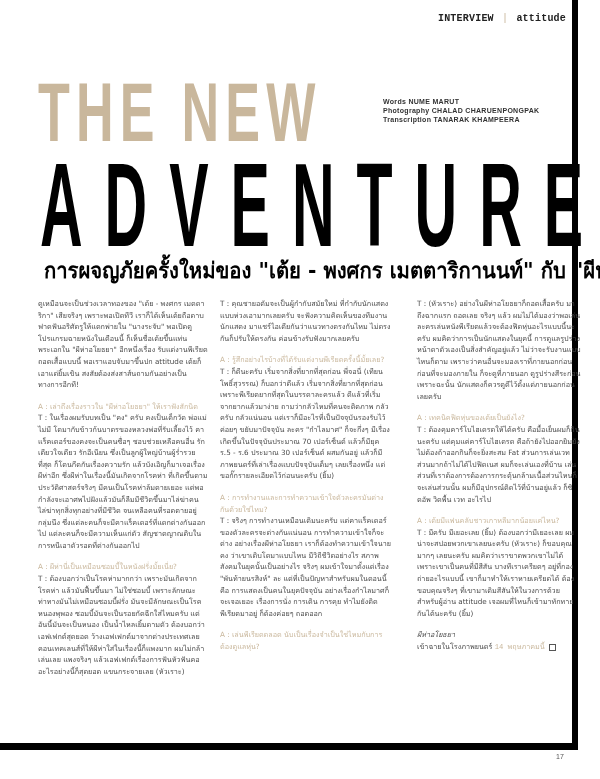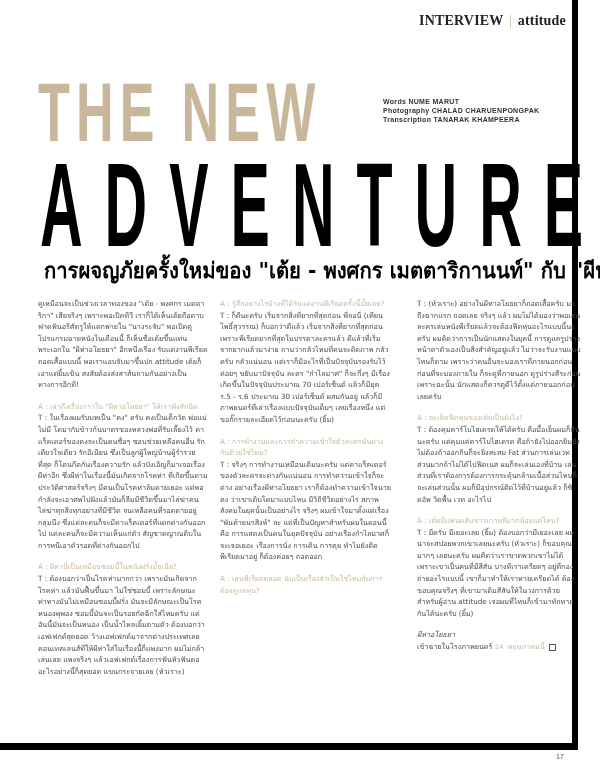--- a/index.html
+++ b/index.html
@@ -1,21 +1,21 @@
 <!DOCTYPE html>
 <html><head>
 <meta charset="utf-8">
 <style>
   html, body { margin: 0; padding: 0; background: #ffffff; }
   body { width: 600px; height: 779px; position: relative; overflow: hidden; font-family: "DejaVu Sans", sans-serif; color: #3a3a3a; }
 
   .frame-right { position: absolute; left: 572px; top: 0; width: 6px; height: 750px; background: #000; }
   .frame-bottom { position: absolute; left: 0; top: 743px; width: 578px; height: 7px; background: #000; }
 
-  .section-label { position: absolute; top: 13px; right: 34px; font-family: Liberation Serif, serif; font-size: 14px; font-weight: bold; color: #222; letter-spacing: 0.2px; padding-left: 43px; }
+  .section-label { position: absolute; top: 13px; right: 34px; font-family: Liberation Mono, monospace; font-size: 10px; font-weight: bold; color: #222; letter-spacing: 0.2px; padding-left: 43px; }
   .section-label .sep { color: #c9b79c; font-weight: normal; margin: 0 2px; }
   .section-label .sub { font-weight: bold; }
 
   .title-the-new { position: absolute; left: 38px; top: 70px; font-family: "Liberation Sans", sans-serif; font-weight: bold; font-size: 84px; line-height: 84px; color: #c9b79c; letter-spacing: 10px; transform: scaleX(0.62); transform-origin: left top; white-space: nowrap; }
 
   .credits { position: absolute; left: 383px; top: 97px; font-family: "Liberation Sans", sans-serif; font-size: 7px; line-height: 9px; color: #333; font-weight: bold; letter-spacing: 0.3px; }
   .credits div { white-space: nowrap; }
 
   .title-adventure { position: absolute; left: 40px; top: 146px; font-family: "Liberation Sans", sans-serif; font-weight: bold; font-size: 118px; line-height: 118px; color: #000; letter-spacing: 44px; transform: scaleX(0.5); transform-origin: left top; white-space: nowrap; }
 
@@ -64,38 +64,41 @@
     <span>T : ในเรื่องผมรับบทเป็น "คง" ครับ คงเป็นเด็กวัด พ่อแม่ไม่มี โตมากับข้าวก้นบาตรของหลวงพ่อที่รับเลี้ยงไว้ คาแร็คเตอร์ของคงจะเป็นคนซื่อๆ ชอบช่วยเหลือคนอื่น รักเดียวใจเดียว รักอีเนียน ซึ่งเป็นลูกผู้ใหญ่บ้านผู้ร่ำรวยที่สุด ก็โดนกีดกันเรื่องความรัก แล้วบังเอิญก็มาเจอเรื่องผีห่าอีก ซึ่งผีห่าในเรื่องนี้มันเกิดจากโรคห่า ที่เกิดขึ้นตามประวัติศาสตร์จริงๆ มีคนเป็นโรคห่าล้มตายเยอะ แต่พอกำลังจะเอาศพไปฝังแล้วมันก็ลืมมีชีวิตขึ้นมาไล่ฆ่าคน ไล่ฆ่าทุกสิ่งทุกอย่างที่มีชีวิต จนเหลือคนที่รอดตายอยู่กลุ่มนึง ซึ่งแต่ละคนก็จะมีคาแร็คเตอร์ที่แตกต่างกันออกไป แต่ละคนก็จะมีความเห็นแก่ตัว สัญชาตญาณดิบในการหนีเอาตัวรอดที่ต่างกันออกไป</span>
   </p>
   <p>
     <span class="q">A : ผีห่านี่เป็นเหมือนซอมบี้ในหนังฝรั่งมั้ยเนี่ย?</span>
     <span>T : ต้องบอกว่าเป็นโรคห่ามากกว่า เพราะมันเกิดจากโรคห่า แล้วมันฟื้นขึ้นมา ไม่ใช่ซอมบี้ เพราะลักษณะท่าทางมันไม่เหมือนซอมบี้ฝรั่ง มันจะมีลักษณะเป็นโรคหนองพุพอง ซอมบี้มันจะเป็นรอยกัดฉีกใส่ไหมครับ แต่อันนี้มันจะเป็นหนอง เป็นน้ำไหลเยิ้มตามตัว ต้องบอกว่าเอฟเฟกต์สุดยอด ว้างเอฟเฟกต์มาจากต่างประเทศเลย คอนเทคเลนส์ที่ให้ผีห่าใส่ในเรื่องนี้ก็แพงมาก ผมไม่กล้าเล่นเลย แพงจริงๆ แล้วเอฟเฟกต์เรื่องการฟันหัวฟันคออะไรอย่างนี้ก็สุดยอด แขนกระจายเลย (หัวเราะ)</span>
   </p>
 </div>
 
 <div class="col col2">
   <p>
+    <span>T : คุณชายอดัมจะเป็นผู้กำกับสมัยใหม่ ที่กำกับนักแสดงแบบห่วงเอามากเลยครับ จะฟังความคิดเห็นของทีมงาน นักแสดง มาแชร์ไอเดียกันว่าแนวทางตรงกันไหม ไม่ตรงกันก็ปรับให้ตรงกัน ค่อนข้างรับฟังมากเลยครับ</span>
+  </p>
+  <p>
     <span class="q">A : รู้สึกอย่างไรบ้างที่ได้รับแต่งานพีเรียดครั้งนี้มั้ยเลย?</span>
     <span>T : ก็ดีนะครับ เริ่มจากสิ่งที่ยากที่สุดก่อน พี่จอนี่ (เทียนโพธิ์สุวรรณ) ก็บอกว่าดีแล้ว เริ่มจากสิ่งที่ยากที่สุดก่อน เพราะพีเรียดยากที่สุดในบรรดาละครแล้ว ดีแล้วที่เริ่มจากยากแล้วมาง่าย ถามว่ากลัวไหมที่คนจะติดภาพ กลัวครับ กลัวแน่นอน แต่เราก็มีอะไรที่เป็นปัจจุบันรองรับไว้ ค่อยๆ ขยับมาปัจจุบัน ละคร "กำไลมาศ" ก็จะกึ่งๆ มีเรื่องเกิดขึ้นในปัจจุบันประมาณ 70 เปอร์เซ็นต์ แล้วก็มียุค ร.5 - ร.6 ประมาณ 30 เปอร์เซ็นต์ ผสมกันอยู่ แล้วก็มีภาพยนตร์ที่เล่าเรื่องแบบปัจจุบันเต็มๆ เลยเรื่องหนึ่ง แต่ขอกั๊กรายละเอียดไว้ก่อนนะครับ (ยิ้ม)</span>
   </p>
   <p>
     <span class="q">A : การทำงานและการทำความเข้าใจตัวละครมันต่างกันด้วยใช่ไหม?</span>
     <span>T : จริงๆ การทำงานเหมือนเดิมนะครับ แต่คาแร็คเตอร์ของตัวละครจะต่างกันแน่นอน การทำความเข้าใจก็จะต่าง อย่างเรื่องผีห่าอโยธยา เราก็ต้องทำความเข้าใจนายคง ว่าเขาเติบโตมาแบบไหน มีวิถีชีวิตอย่างไร สภาพสังคมในยุคนั้นเป็นอย่างไร จริงๆ ผมเข้าใจมาตั้งแต่เรื่อง "พันท้ายนรสิงห์" ละ แต่ที่เป็นปัญหาสำหรับผมในตอนนี้คือ การแสดงเป็นคนในยุคปัจจุบัน อย่างเรื่องกำไลมาศก็จะเจอเยอะ เรื่องการนั่ง การเดิน การคุย ทำไมยังติดพีเรียดมาอยู่ ก็ต้องค่อยๆ ถอดออก</span>
   </p>
   <p>
     <span class="q">A : เล่นพีเรียดตลอด นับเป็นเรื่องจำเป็นใช่ไหมกับการต้องดูแลหุ่น?</span>
   </p>
 </div>
 
 <div class="col col3">
   <p>
     <span>T : (หัวเราะ) อย่างในผีห่าอโยธยาก็ถอดเสื้อครับ มาถึงฉากแรก ถอดเลย จริงๆ แล้ว ผมไม่ได้มองว่าพอเล่นละครเล่นหนังพีเรียดแล้วจะต้องฟิตหุ่นอะไรแบบนี้นะครับ ผมคิดว่าการเป็นนักแสดงในยุคนี้ การดูแลรูปร่างหน้าตาตัวเองเป็นสิ่งสำคัญอยู่แล้ว ไม่ว่าจะรับงานแบบไหนก็ตาม เพราะว่าคนอื่นจะมองเราที่ภายนอกก่อน ก่อนที่จะมองภายใน ก็จะดูที่ภายนอก ดูรูปร่างสีระก่อน เพราะฉะนั้น นักแสดงก็ควรดูดีไว้ตั้งแต่ภายนอกก่อนเลยครับ</span>
   </p>
   <p>
-    <span class="q">A : จะเลิคฟิตหุ่นของเต้ยเป็นยังไง?</span>
+    <span class="q">A : เทคนิคฟิตหุ่นของเต้ยเป็นยังไง?</span>
     <span>T : ต้องคุมคาร์โบไฮเดรตให้ได้ครับ คือมื้อเย็นผมก็กินนะครับ แต่คุมแค่คาร์โบไฮเดรต คือถ้ายังไปออกยิมยังไม่ต้องถ้าออกกินก็จะยิ่งสะสม Fat ส่วนการเล่นเวท ส่วนมากถ้าไม่ได้ไปฟิตเนส ผมก็จะเล่นเองที่บ้าน เล่นส่วนที่เราต้องการต้องการกระตุ้นกล้ามเนื้อส่วนไหนก็จะเล่นส่วนนั้น ผมก็มีอุปกรณ์ติดไว้ที่บ้านอยู่แล้ว ก็ซิตอัพ วิดพื้น เวท อะไรไป</span>
   </p>
   <p>
     <span class="q">A : เต้ยมีแฟนคลับชาวเกาหลีมากน้อยแค่ไหน?</span>
     <span>T : มีครับ มีเยอะเลย (ยิ้ม) ต้องบอกว่ามีเยอะเลย ผมน่าจะสปอยพวกเขาเลยนะครับ (หัวเราะ) ก็ขอบคุณมากๆ เลยนะครับ ผมคิดว่าเราขาดพวกเขาไม่ได้ เพราะเขาเป็นคนที่มีสีสัน บางทีเราเครียดๆ อยู่ที่กองถ่ายอะไรแบบนี้ เขาก็มาทำให้เราหายเครียดได้ ต้องขอบคุณจริงๆ ที่เขามาเติมสีสันให้ในวงการด้วย สำหรับผู้อ่าน attitude เจอผมที่ไหนก็เข้ามาทักทายกันได้นะครับ (ยิ้ม)</span>
   </p>
   <p>
     <span class="film">ผีห่าอโยธยา</span><br>
     <span>เข้าฉายในโรงภาพยนตร์</span>
     <span class="date">14 พฤษภาคมนี้</span>

